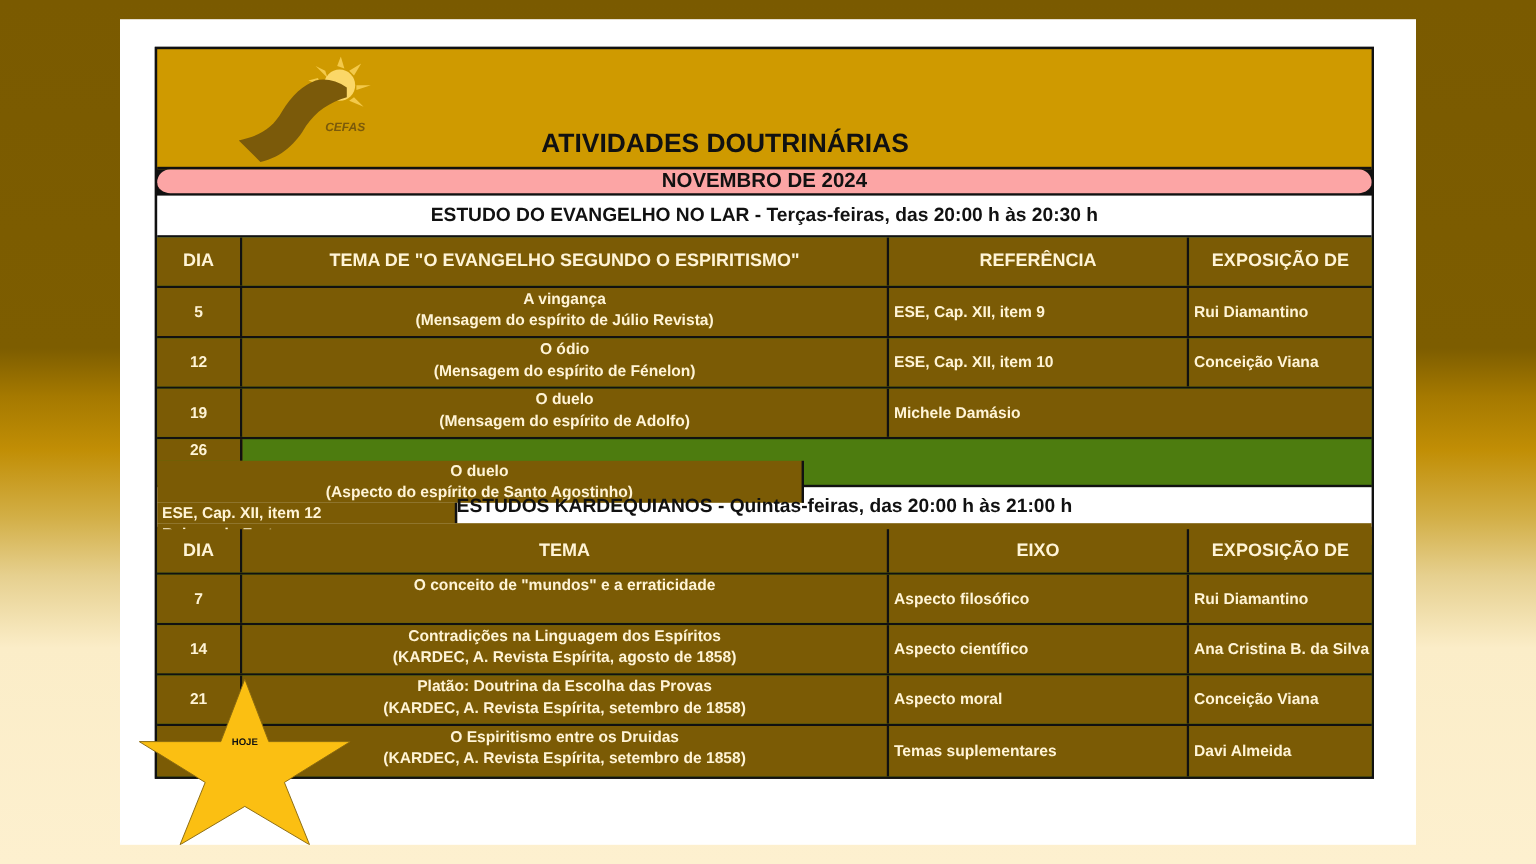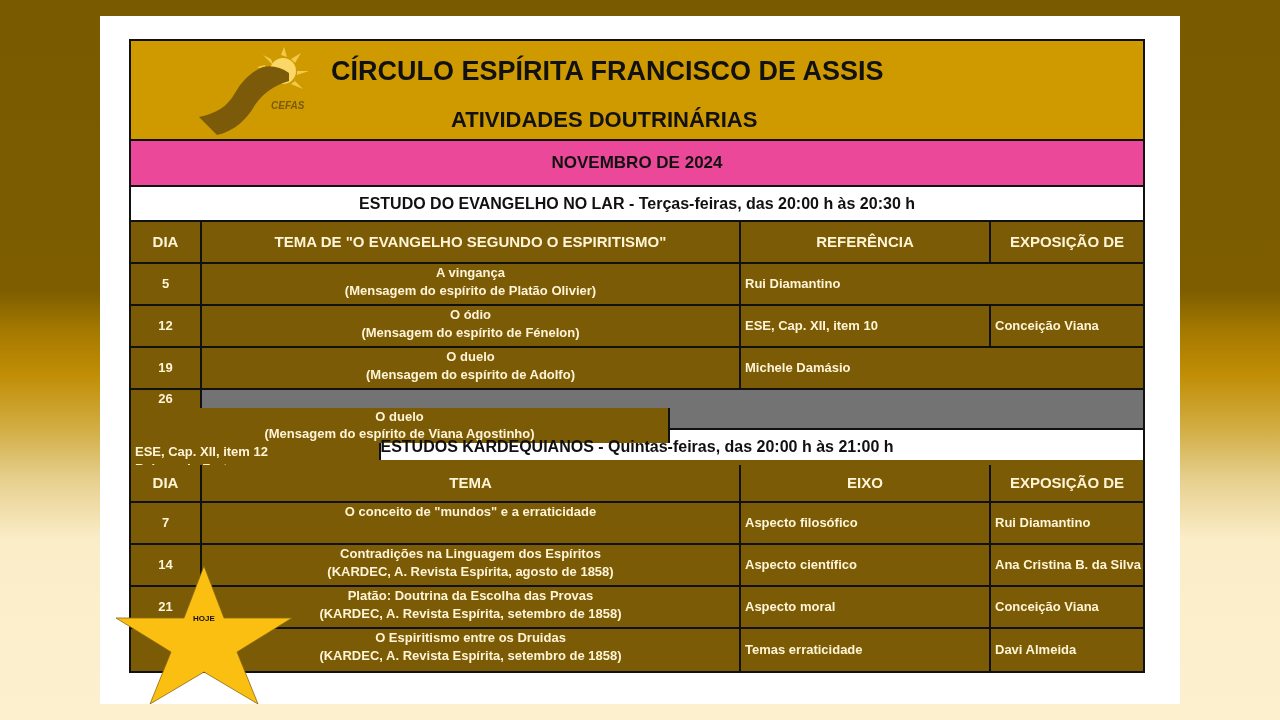--- a/index.html
+++ b/index.html
@@ -30,23 +30,23 @@
     position: absolute; left: 320px; top: 66px;
     font-weight: bold; font-size: 22px; color: #111;
   }
   .logo {
     position: absolute; left: 60px; top: 6px; width: 120px; height: 90px;
   }
   .band {
     display: flex; align-items: center; justify-content: center;
     font-weight: bold; color: #111; border-bottom: 2px solid #111;
   }
-  .band.month { height: 46px; background: #ec4899; font-size: 17px; }
+  .band.month { height: 22px; background: #fca5a5; font-size: 17px; border-radius: 13px; }
   .band.section { height: 35px; background: #ffffff; font-size: 16px; }
-  .row { display: flex; border-bottom: 2px solid #111; background: #737373; }
+  .row { display: flex; border-bottom: 2px solid #111; background: #4d7c0f; }
   .row.last { border-bottom: none; }
   .cell {
     background: #7b5b05; color: #fff4d6; font-weight: bold; font-size: 13px;
     display: flex; align-items: center; border-right: 2px solid #111;
     line-height: 1.35;
   }
   .cell:last-child { border-right: none; }
   .c-dia { width: 71px; justify-content: center; }
   .c-tema { width: 539px; justify-content: flex-start; text-align: center; flex-direction: column; }
   .c-ref { width: 250px; padding-left: 4px; }
@@ -77,39 +77,39 @@
         <polygon points="100,12 110,6 104,16"></polygon>
         <polygon points="106,24 118,24 106,28"></polygon>
         <polygon points="104,34 112,42 100,37"></polygon>
         <polygon points="80,12 72,8 82,18"></polygon>
         <polygon points="74,18 66,20 76,24"></polygon>
       </g>
       <circle cx="92" cy="24" r="13" fill="#fbd768"></circle>
       <path d="M72,20 C62,24 52,32 44,46 C36,60 26,66 8,70 L26,88 C44,84 56,72 64,58 C72,46 84,38 98,34 L98,26 C90,20 80,18 72,20 Z" fill="#7b5a0a"></path>
       <text x="80" y="62" font-size="10" font-weight="bold" font-style="italic" fill="#7b5a0a" font-family="Liberation Sans, sans-serif">CEFAS</text>
     </svg>
-    <div class="title-main">CÍRCULO ESPÍRITA FRANCISCO DE ASSIS</div>
     <div class="title-sub">ATIVIDADES DOUTRINÁRIAS</div>
   </div>
 
   <div class="band month">NOVEMBRO DE 2024</div>
 
   <div class="band section">ESTUDO DO EVANGELHO NO LAR - Terças-feiras, das 20:00 h às 20:30 h</div>
   <div class="row head">
     <div class="cell c-dia">DIA</div>
     <div class="cell c-tema">TEMA DE "O EVANGELHO SEGUNDO O ESPIRITISMO"</div>
     <div class="cell c-ref">REFERÊNCIA</div>
     <div class="cell c-exp">EXPOSIÇÃO DE</div>
   </div>
   <div class="row data">
     <div class="cell c-dia">5</div>
     <div class="cell c-tema">
       <span>A vingança</span>
-      <span>(Mensagem do espírito de Platão Olivier)</span>
+      <span>(Mensagem do espírito de Júlio Revista)</span>
     </div>
+    <div class="cell c-ref">ESE, Cap. XII, item 9</div>
     <div class="cell c-exp">Rui Diamantino</div>
   </div>
   <div class="row data">
     <div class="cell c-dia">12</div>
     <div class="cell c-tema">
       <span>O ódio</span>
       <span>(Mensagem do espírito de Fénelon)</span>
     </div>
     <div class="cell c-ref">ESE, Cap. XII, item 10</div>
     <div class="cell c-exp">Conceição Viana</div>
@@ -119,21 +119,21 @@
     <div class="cell c-tema">
       <span>O duelo</span>
       <span>(Mensagem do espírito de Adolfo)</span>
     </div>
     <div class="cell c-exp">Michele Damásio</div>
   </div>
   <div class="row data r4">
     <div class="cell c-dia">26</div>
     <div class="cell c-tema">
       <span>O duelo</span>
-      <span>(Mensagem do espírito de Viana Agostinho)</span>
+      <span>(Aspecto do espírito de Santo Agostinho)</span>
     </div>
     <div class="cell c-ref">ESE, Cap. XII, item 12</div>
     <div class="cell c-exp">Raimundo Fortes</div>
   </div>
 
   <div class="band section">ESTUDOS KARDEQUIANOS - Quintas-feiras, das 20:00 h às 21:00 h</div>
   <div class="row head h2">
     <div class="cell c-dia">DIA</div>
     <div class="cell c-tema">TEMA</div>
     <div class="cell c-ref">EIXO</div>
@@ -164,21 +164,21 @@
     </div>
     <div class="cell c-ref">Aspecto moral</div>
     <div class="cell c-exp">Conceição Viana</div>
   </div>
   <div class="row data last">
     <div class="cell c-dia"></div>
     <div class="cell c-tema">
       <span>O Espiritismo entre os Druidas</span>
       <span>(KARDEC, A. Revista Espírita, setembro de 1858)</span>
     </div>
-    <div class="cell c-ref">Temas erraticidade</div>
+    <div class="cell c-ref">Temas suplementares</div>
     <div class="cell c-exp">Davi Almeida</div>
   </div>
 </div>
 
 <svg class="star" viewBox="0 0 176 138">
   <polygon points="88,0 108,52 176,52 121,86 142,138 88,106 34,138 55,86 0,52 68,52" fill="#fbbf12" stroke="#8a6a10" stroke-width="0.8"></polygon>
 </svg>
 <div class="star-label">HOJE</div>
 
 </body></html>

